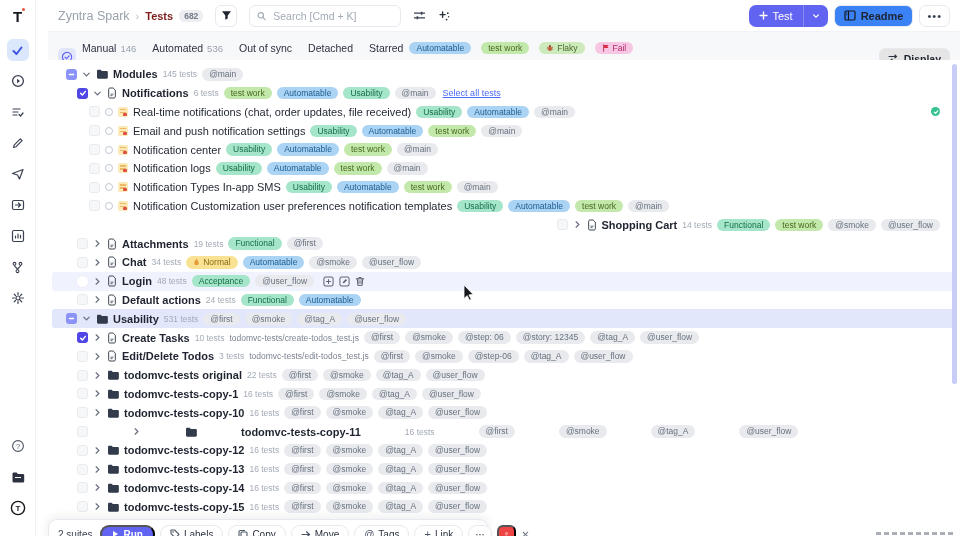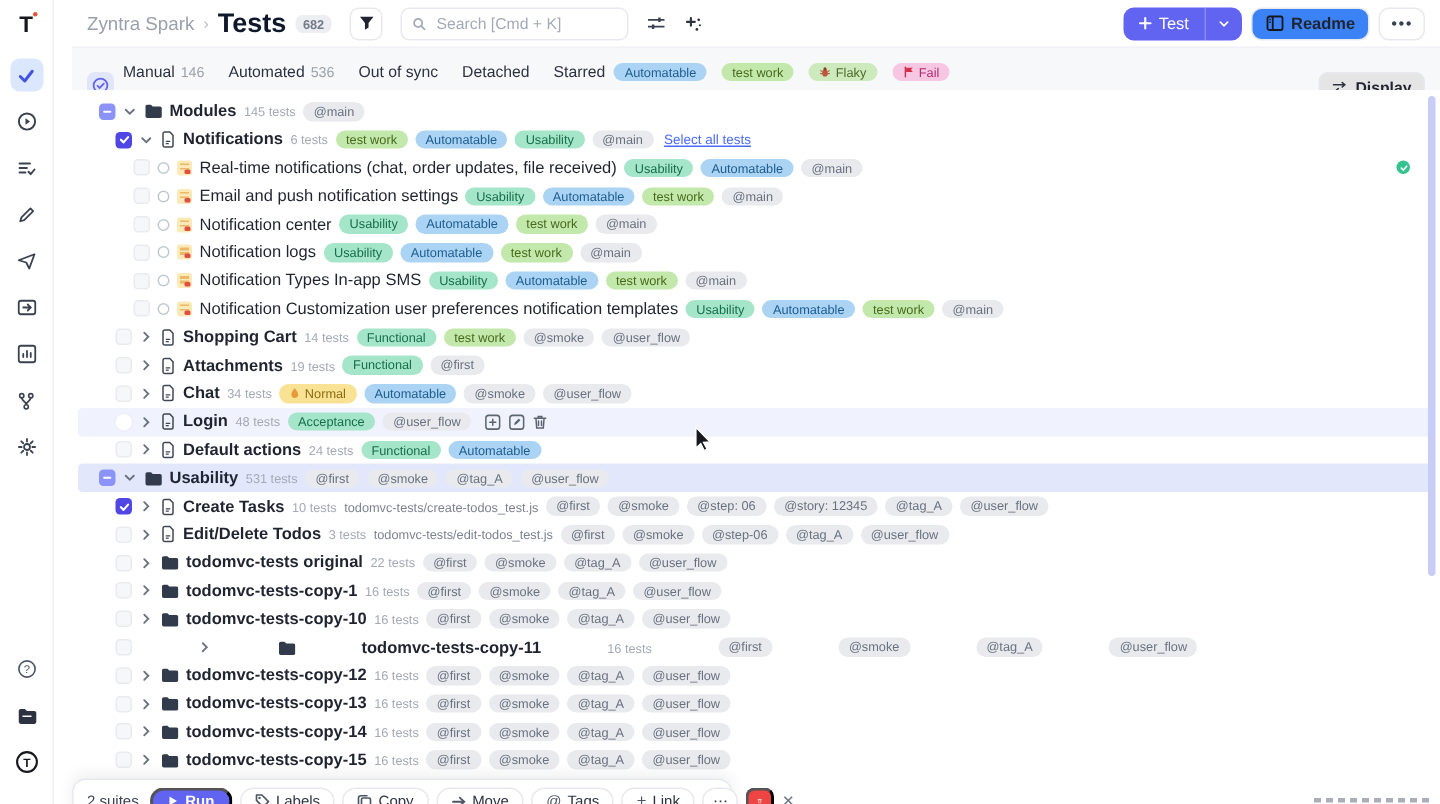--- a/index.html
+++ b/index.html
@@ -13,21 +13,21 @@
   .rail-btn{width:22px;height:22px;border-radius:6px;display:flex;align-items:center;justify-content:center;margin-bottom:9px;}
   .rail-btn.active{background:#dbe7fd;}
   .rail-spacer{flex:1;}
   .rail svg{display:block;}
 
   
   .main{position:absolute;left:48px;top:0;right:0;height:536px;}
   .hdr{height:31px;display:flex;align-items:center;padding:0 10px;background:#fff;}
   .crumb-proj{color:#9aa1ac;font-size:12.5px;}
   .crumb-sep{color:#b6bcc6;font-size:11px;margin:0 6px;}
-  .crumb-cur{color:#0f172a;font-size:18px;font-weight:700;}
+  .crumb-cur{color:#7f1d1d;font-size:11px;font-weight:700;}
   .count-pill{background:#eceef2;color:#737b88;font-size:8.5px;border-radius:5px;padding:1px 5px;margin-left:6px;font-weight:600;}
   .funnel-btn{width:22px;height:22px;border:1px solid #e7e9ee;border-radius:6px;display:flex;align-items:center;justify-content:center;margin-left:12px;background:#fff;}
   .search{display:flex;align-items:center;gap:5px;border:1px solid #e7e9ee;border-radius:6px;height:22px;width:152px;margin-left:12px;padding:0 7px;background:#fff;}
   .search input{border:none;outline:none;font-size:10.5px;color:#374151;width:100%;background:transparent;}
   .search input::placeholder{color:#a3aab6;}
   .hdr-ic{margin-left:12px;display:flex;align-items:center;}
   .hdr-right{margin-left:auto;display:flex;align-items:center;gap:6px;}
   .btn-test{display:flex;align-items:center;background:#6163f1;border-radius:7px;height:22px;color:#fff;font-size:11px;overflow:hidden;}
   .btn-test .lab{display:flex;align-items:center;gap:4px;padding:0 10px;height:100%;}
   .btn-test .dd{display:flex;align-items:center;padding:0 8px;height:100%;border-left:1px solid rgba(255,255,255,.25);}
@@ -440,21 +440,21 @@
           <span class="pill t-blue">
             <span>Automatable</span>
           </span>
           <span class="pill t-green">
             <span>test work</span>
           </span>
           <span class="pill t-gray">
             <span>@main</span>
           </span>
         </div>
-        <div class="row" style="padding-left: 25px;">
+        <div class="row" style="padding-left: 25px; justify-content: flex-end;">
           <span class="cb faint"></span>
           <span class="chev">
             <svg width="9" height="9" viewBox="0 0 10 10">
               <path d="M3.5 2l3 3-3 3" fill="none" stroke="#6b7280" stroke-width="1.4" stroke-linecap="round"></path>
             </svg>
           </span>
           <span class="ticon">
             <svg width="10" height="12" viewBox="0 0 12 14">
               <path d="M2 2.4C2 1.6 2.6 1 3.4 1h4L10 3.6v8c0 .8-.6 1.4-1.4 1.4H3.4A1.4 1.4 0 0 1 2 11.6z" fill="none" stroke="#3f4754" stroke-width="1.2"></path>
               <path d="M4.2 8.4h3.6M4.2 10.2h2.4" stroke="#3f4754" stroke-width="1"></path>

